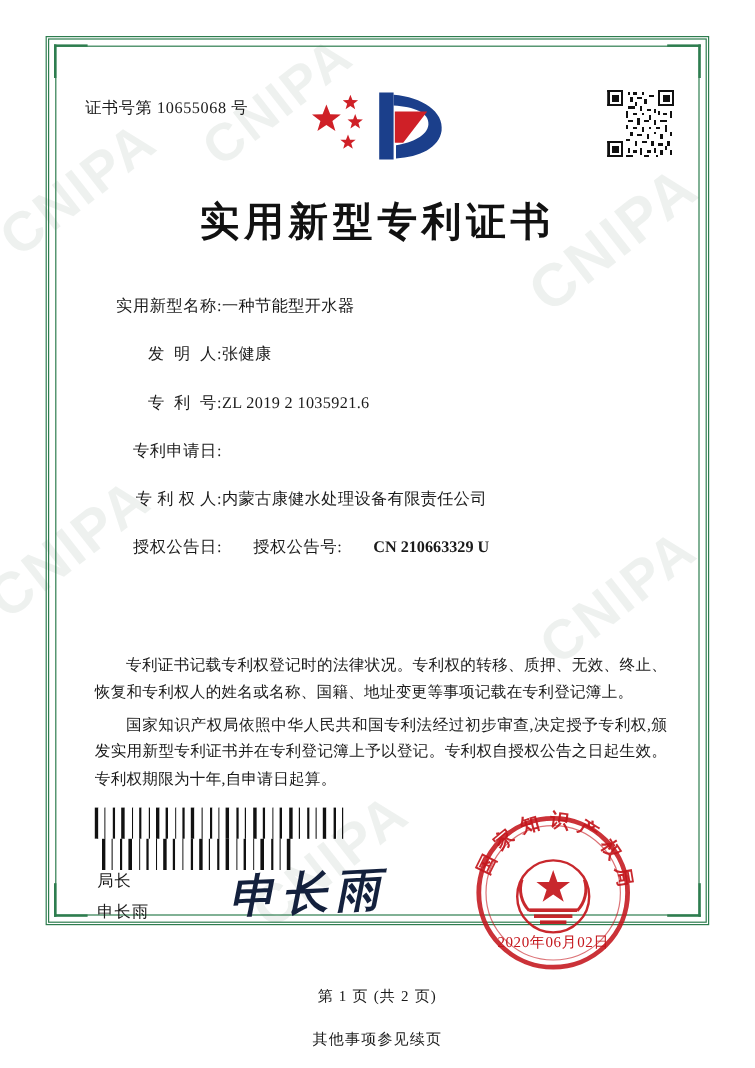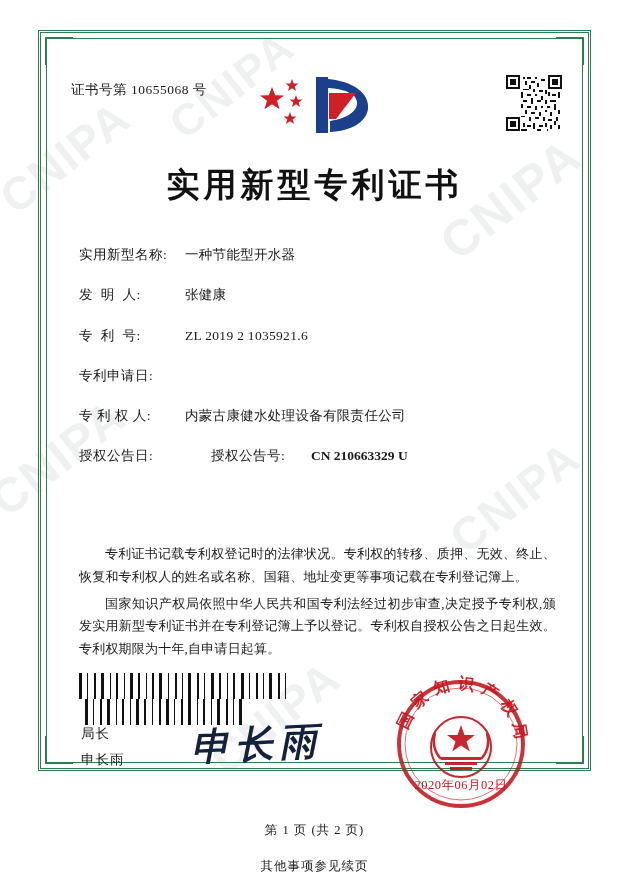--- a/index.html
+++ b/index.html
@@ -114,20 +114,21 @@
     align-items: baseline;
     font-size: 13.5px;
     margin-bottom: 20px;
     line-height: 1.5;
   }
   .row .lbl {
     flex: 0 0 auto;
     width: 106px;
     letter-spacing: 0.5px;
     white-space: pre;
+    text-align: right;
   }
   .row .val {
     flex: 1 1 auto;
     letter-spacing: 0.3px;
   }
   .row .val .line2 {
     display: block;
     margin-top: 5px;
   }
   .row.two-col {

